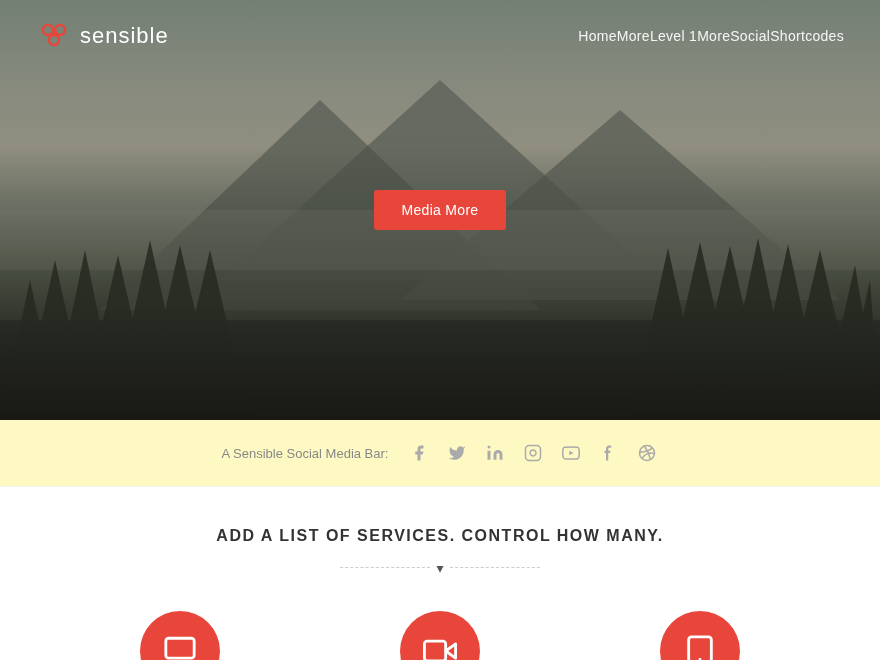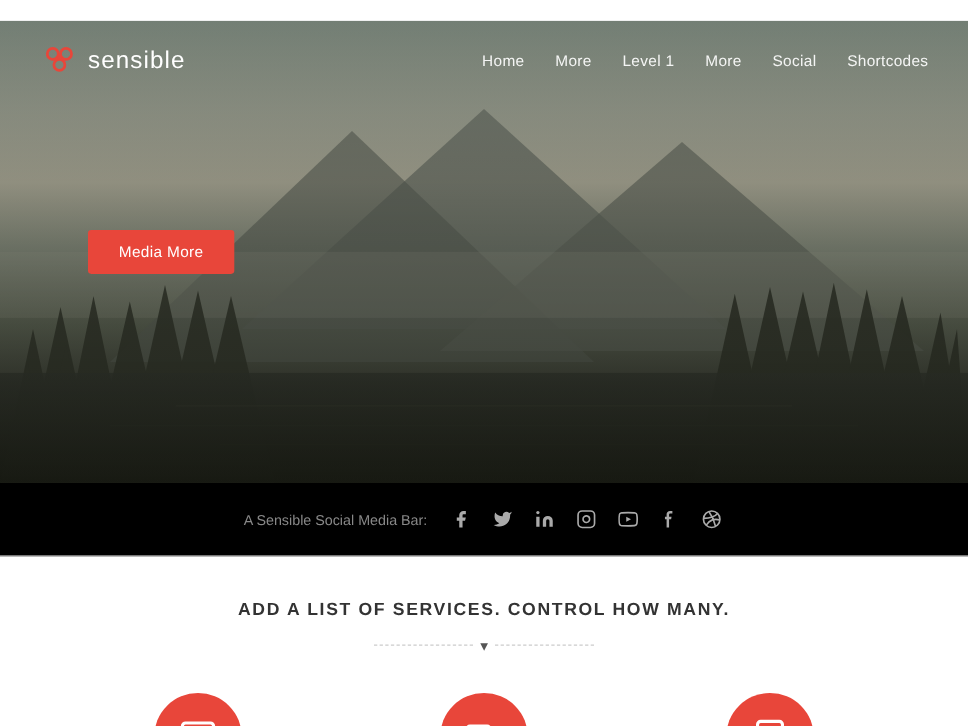--- a/index.html
+++ b/index.html
@@ -25,44 +25,42 @@
       height: 36px;
     }
     .logo-text {
       color: #fff;
       font-size: 22px;
       font-weight: 300;
       letter-spacing: 1px;
     }
     nav {
       display: flex;
-      gap: 28px;
       align-items: center;
     }
     nav a {
       color: #fff;
       text-decoration: none;
       font-size: 14px;
       font-weight: 400;
       opacity: 0.92;
       letter-spacing: 0.3px;
     }
 
     
     .hero {
       position: relative;
       width: 880px;
       height: 420px;
       background: #5a6068;
       overflow: hidden;
       display: flex;
-      align-items: flex-start;
+      align-items: center;
       justify-content: center;
       flex-direction: column;
-      margin-top: 19px;
     }
     
     .hero-scene {
       position: absolute;
       inset: 0;
       background:
         
         linear-gradient(to bottom,
           #8a9a8e 0%,
           #b5b8aa 18%,
@@ -101,21 +99,21 @@
       font-size: 14px;
       font-weight: 500;
       text-decoration: none;
       letter-spacing: 0.3px;
       cursor: pointer;
       border: none;
     }
 
     
     .social-bar {
-      background: #000000;
+      background: #fef9c3;
       display: flex;
       align-items: center;
       justify-content: center;
       gap: 16px;
       padding: 22px 0;
       border-bottom: 1px solid #f0f0f0;
     }
     .social-bar-label {
       font-size: 13px;
       color: #888;

